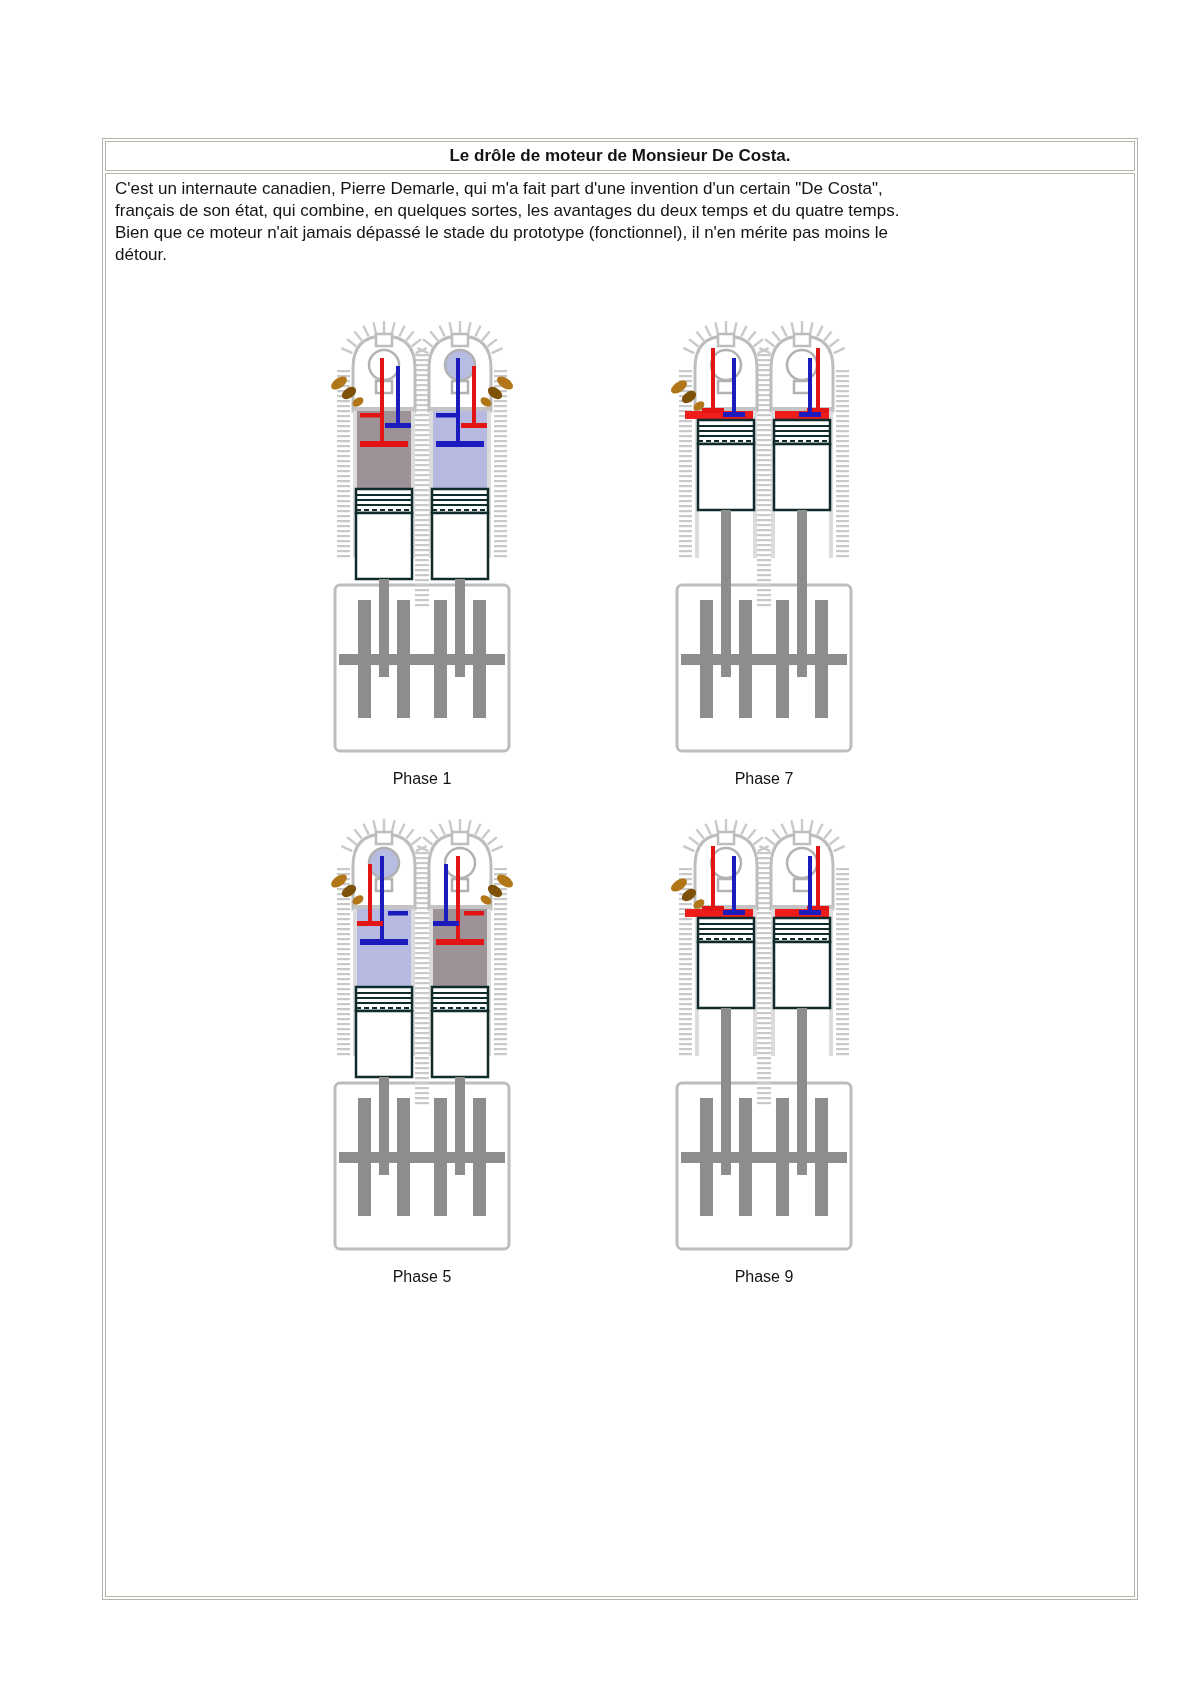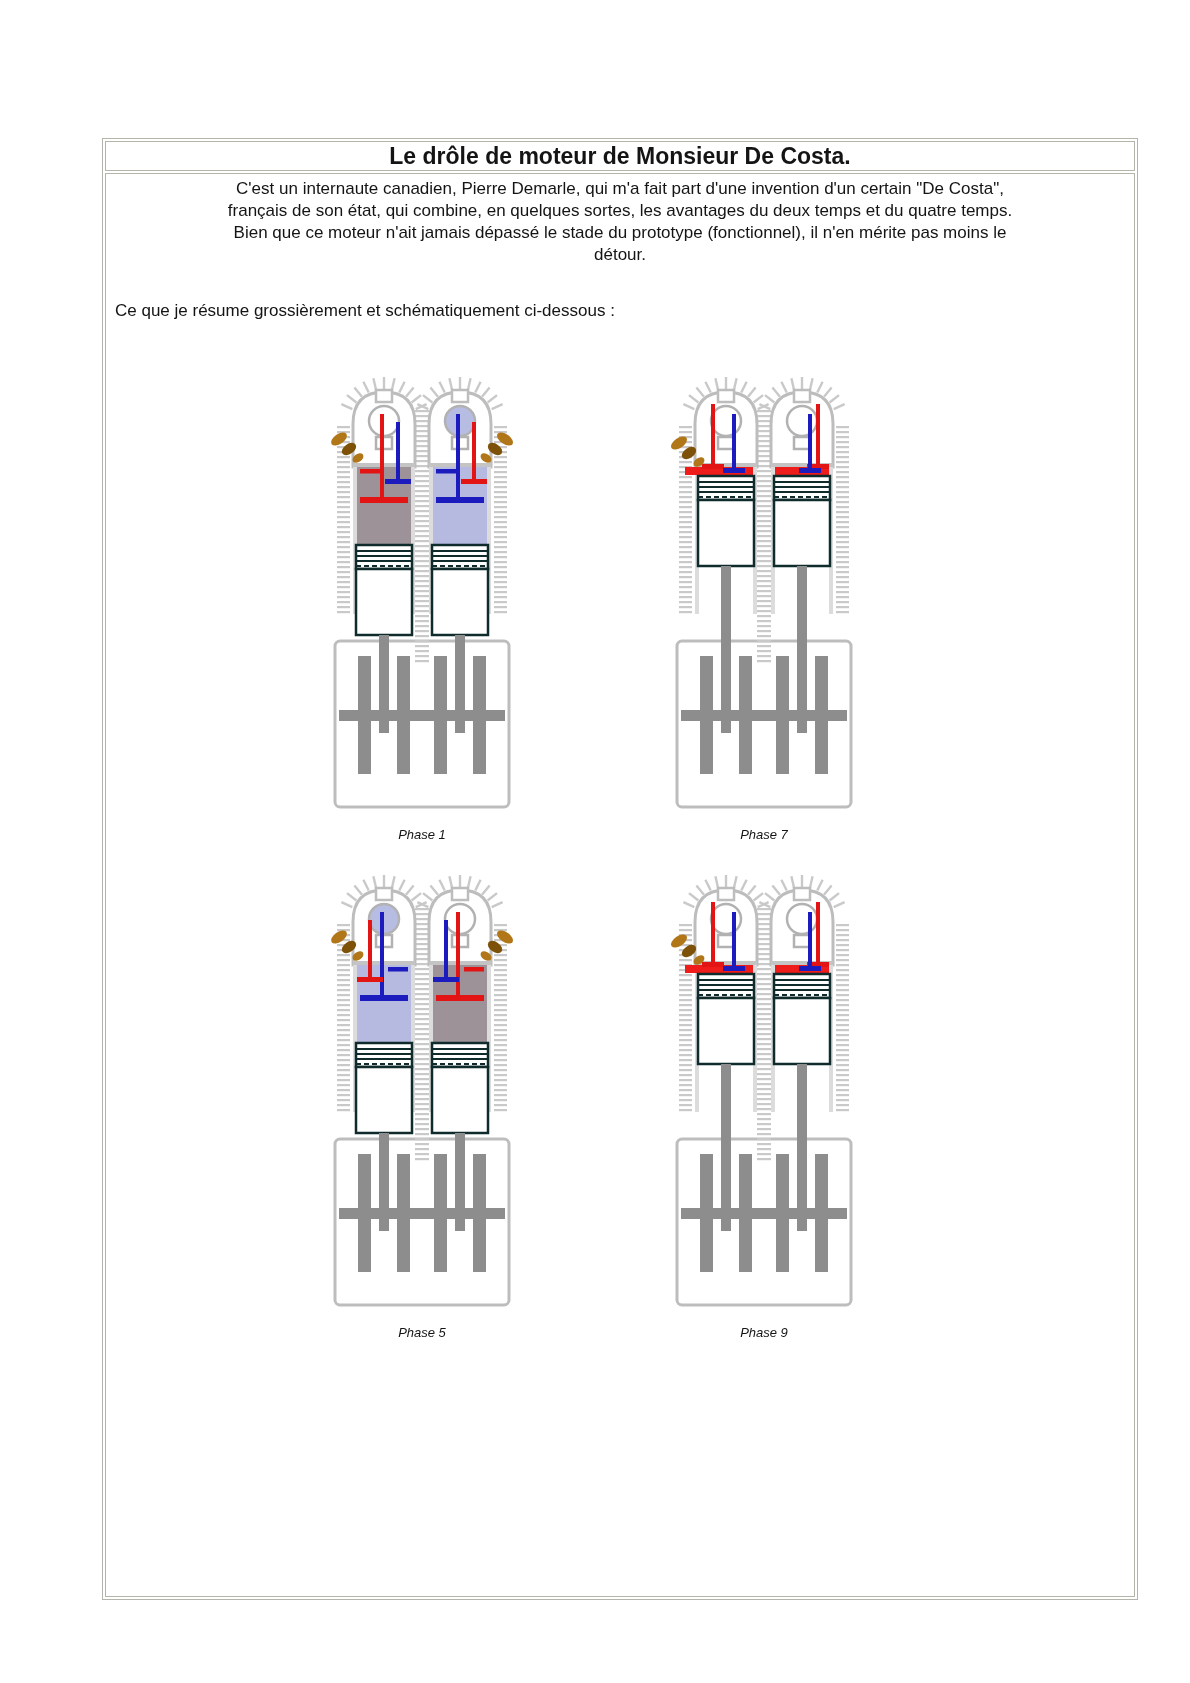--- a/index.html
+++ b/index.html
@@ -7,50 +7,49 @@
     width:1190px;height:1683px;position:relative;overflow:hidden;
     font-family:"Liberation Sans","DejaVu Sans",sans-serif;
     color:#141414;
   }
   .doc-table{
     position:absolute;left:102px;top:138px;width:1036px;
     box-sizing:border-box;border:1px solid #b2b6aa;padding:2px;background:#fff;
   }
   .title-cell{
     box-sizing:border-box;border:1px solid #b2b6aa;height:30px;line-height:28px;
-    text-align:center;font-weight:bold;font-size:23px;
+    text-align:center;font-weight:bold;font-size:17px;
   }
   .body-cell{
     box-sizing:border-box;border:1px solid #b2b6aa;margin-top:2px;
     min-height:1424px;padding:4px 9px;font-size:17px;line-height:22px;
   }
   .para{white-space:pre-line;}
-  .para.gap{margin-bottom:34px;text-align:center;}
+  .para.gap{margin-bottom:8px;}
   .diagram-grid{
     display:grid;grid-template-columns:190px 190px;
     column-gap:152px;row-gap:16px;
     margin:42px 0 0 212px;
   }
   .phase-col{width:190px;}
   .phase-caption{
-    text-align:center;font-size:13px;margin-top:10px;height:22px;color:#141414;font-style:italic;
+    text-align:center;font-size:16px;margin-top:10px;height:22px;color:#141414;
   }
   svg{display:block;}
 </style>
 </head>
 <body>
 
 <div class="doc-table">
   <div class="title-cell">Le drôle de moteur de Monsieur De Costa.</div>
   <div class="body-cell">
     <div class="para gap">C'est un internaute canadien, Pierre Demarle, qui m'a fait part d'une invention d'un certain "De Costa",
 français de son état, qui combine, en quelques sortes, les avantages du deux temps et du quatre temps.
 Bien que ce moteur n'ait jamais dépassé le stade du prototype (fonctionnel), il n'en mérite pas moins le
 détour.</div>
-    <div class="para">Ce que je résume grossièrement et schématiquement ci-dessous :</div>
     <div class="diagram-grid" id="diagram-grid">
         <div class="phase-col">
           <svg width="190" height="450" viewBox="0 0 190 450" xmlns="http://www.w3.org/2000/svg">
             <rect x="8" y="277" width="174" height="166" rx="5" fill="#fff" stroke="#bdbdbd" stroke-width="3"></rect>
             <rect x="88" y="46" width="14" height="2.2" fill="#c9c9c9"></rect>
             <rect x="88" y="51" width="14" height="2.2" fill="#c9c9c9"></rect>
             <rect x="88" y="56" width="14" height="2.2" fill="#c9c9c9"></rect>
             <rect x="88" y="61" width="14" height="2.2" fill="#c9c9c9"></rect>
             <rect x="88" y="66" width="14" height="2.2" fill="#c9c9c9"></rect>
             <rect x="88" y="71" width="14" height="2.2" fill="#c9c9c9"></rect>

